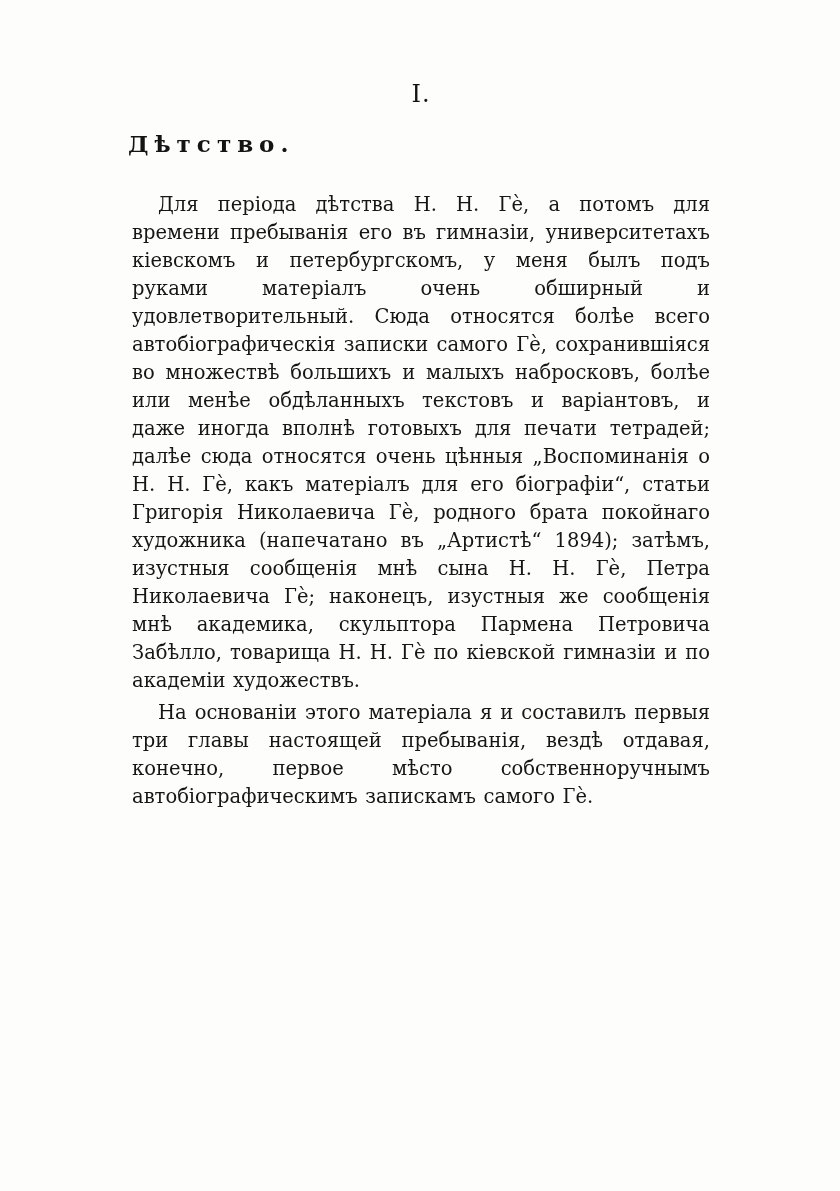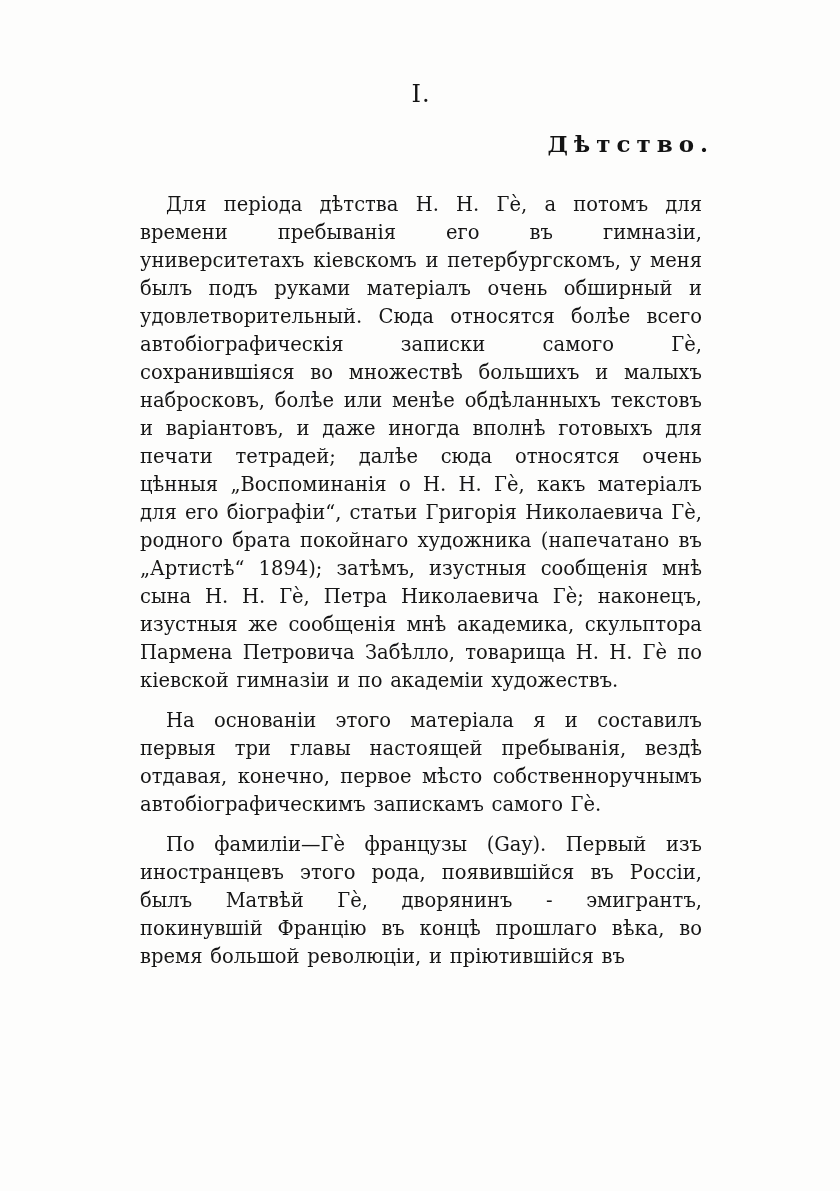--- a/index.html
+++ b/index.html
@@ -26,43 +26,42 @@
     }
     .chapter-number {
       text-align: center;
       font-size: 24px;
       line-height: 1;
       font-weight: normal;
       letter-spacing: 1px;
       margin: 0 0 26px 0;
     }
     .chapter-title {
-      text-align: right;
+      text-align: left;
       font-size: 23px;
       line-height: 1;
       font-weight: bold;
       letter-spacing: 6px;
       margin: 0 0 36px 0;
     }
     .body-text p {
-      margin: 12px;
+      margin: 4px;
       font-size: 19.5px;
       line-height: 28px;
       text-align: justify;
       text-indent: 26px;
       word-spacing: 1.5px;
       color: #161616;
     }
   </style>
 </head>
 <body>
 
 <div class="book-page">
   <div class="text-block">
     <div class="chapter-number">I.</div>
     <div class="chapter-title">Дѣтство.</div>
     <div class="body-text">
       <p>Для періода дѣтства Н. Н. Гè, а потомъ для времени пребыванія его въ гимназіи, университетахъ кіевскомъ и петербургскомъ, у меня былъ подъ руками матеріалъ очень обширный и удовлетворительный. Сюда относятся болѣе всего автобіографическія записки самого Гè, сохранившіяся во множествѣ большихъ и малыхъ набросковъ, болѣе или менѣе обдѣланныхъ текстовъ и варіантовъ, и даже иногда вполнѣ готовыхъ для печати тетрадей; далѣе сюда относятся очень цѣнныя „Воспоминанія о Н. Н. Гè, какъ матеріалъ для его біографіи“, статьи Григорія Николаевича Гè, родного брата покойнаго художника (напечатано въ „Артистѣ“ 1894); затѣмъ, изустныя сообщенія мнѣ сына Н. Н. Гè, Петра Николаевича Гè; наконецъ, изустныя же сообщенія мнѣ академика, скульптора Пармена Петровича Забѣлло, товарища Н. Н. Гè по кіевской гимназіи и по академіи художествъ.</p>
       <p>На основаніи этого матеріала я и составилъ первыя три главы настоящей пребыванія, вездѣ отдавая, конечно, первое мѣсто собственноручнымъ автобіографическимъ запискамъ самого Гè.</p>
-      <p>По фамиліи—Гè французы (Gay). Первый изъ иностранцевъ этого рода, появившійся въ Россіи, былъ Матвѣй Гè, дворянинъ - эмигрантъ, покинувшій Францію въ концѣ прошлаго вѣка, во время большой революціи, и пріютившійся въ</p>
     </div>
   </div>
 </div>
 
 </body></html>

